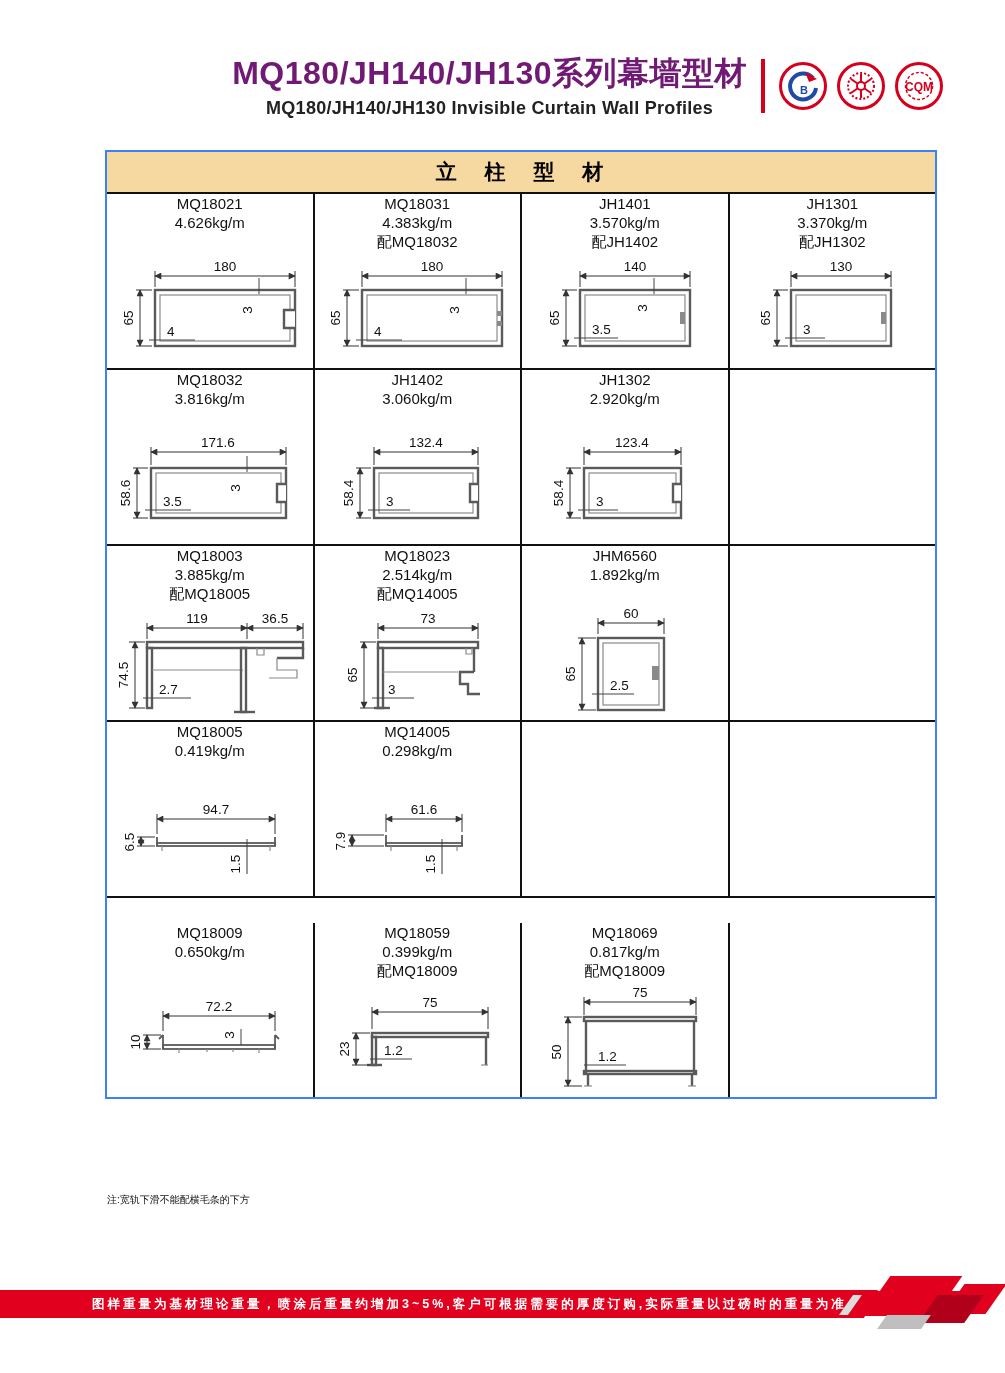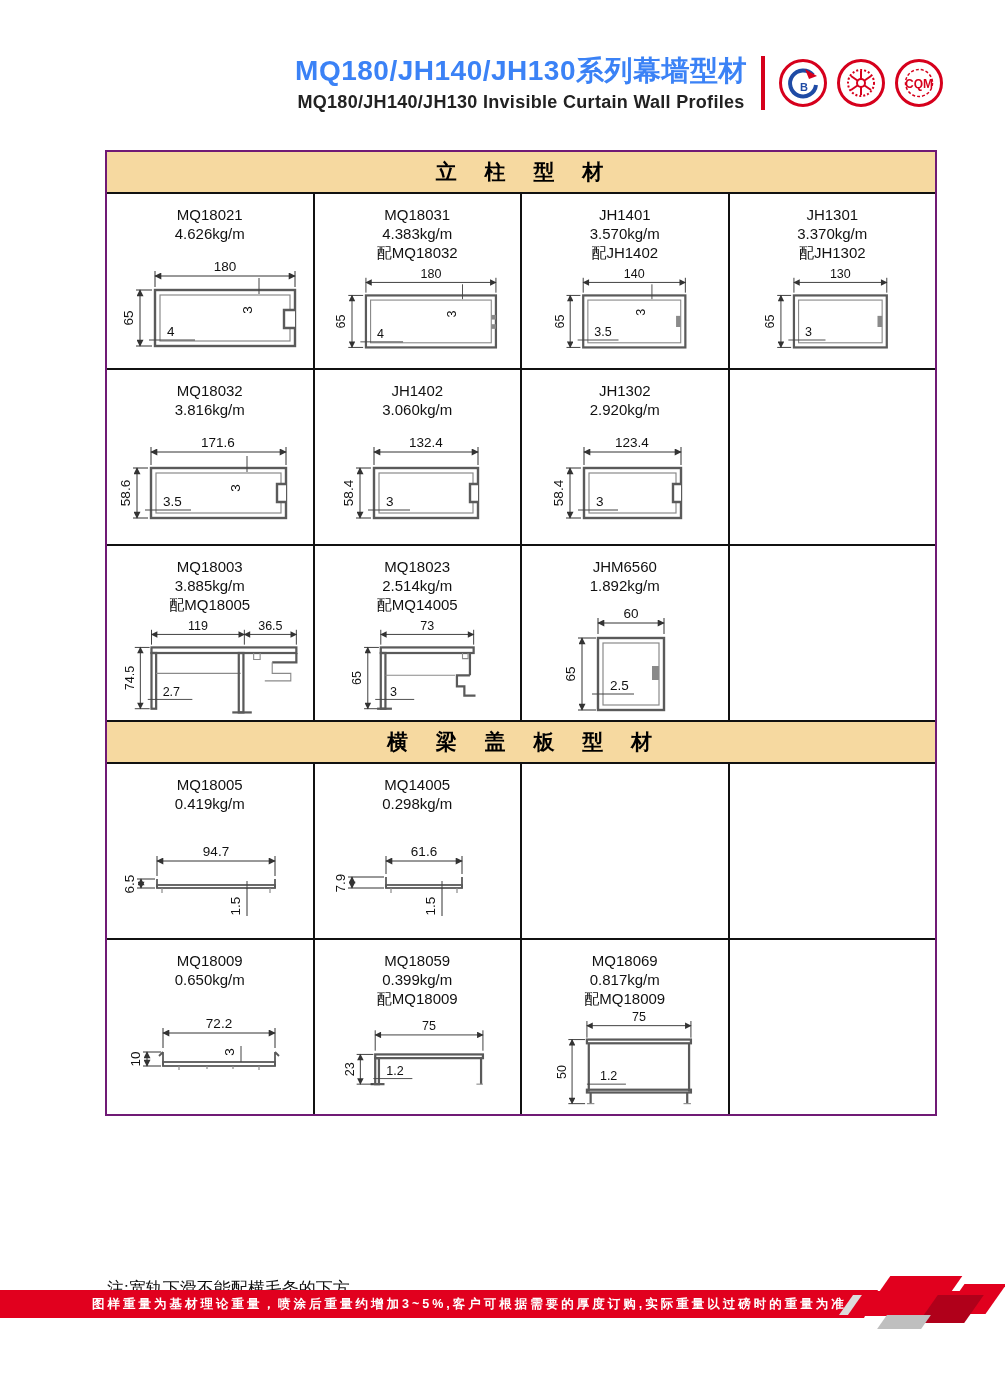--- a/index.html
+++ b/index.html
@@ -3,48 +3,48 @@
 <meta charset="utf-8">
 <style>
   html,body{margin:0;padding:0;}
   body{width:1005px;height:1373px;background:#ffffff;position:relative;overflow:hidden;
        font-family:"Liberation Sans", sans-serif;color:#111;}
 
   
   .hdr{position:absolute;top:52px;left:0;right:62px;display:flex;justify-content:flex-end;
        align-items:center;gap:14px;}
   .title-block{text-align:center;}
-  .title{font-size:28px;font-weight:bold;letter-spacing:.5px;color:#3b82f6;}
+  .title{font-size:32px;font-weight:bold;letter-spacing:.5px;color:#701a75;}
   .subtitle{font-size:18px;font-weight:bold;color:#222;margin-top:2px;letter-spacing:.3px;}
   .red-divider{width:4px;height:54px;background:#D6001C;}
   .logos{display:flex;gap:10px;align-items:center;}
   .logo{width:48px;height:48px;border-radius:50%;border:3px solid #D6001C;box-sizing:border-box;
         display:flex;align-items:center;justify-content:center;background:#fff;}
 
   
-  .ptable{position:absolute;left:105px;top:150px;width:828px;border:2px solid #701a75;background:#fff;}
+  .ptable{position:absolute;left:105px;top:150px;width:828px;border:2px solid #3b82f6;background:#fff;}
   .sec-header{background:#F6D9A0;border-bottom:2px solid #111;height:40px;display:flex;
               align-items:center;justify-content:center;font-weight:bold;font-size:21px;
               letter-spacing:3px;word-spacing:16px;color:#000;}
   .sec-row{display:flex;height:174px;border-bottom:2px solid #111;}
-  .sec-row:last-child{border-bottom:none;}
+  .sec-row:last-child{border-bottom:none;margin-top:25px;}
   .cell{flex:1 1 0;border-right:2px solid #111;display:flex;flex-direction:column;
-        align-items:center;padding-top:11px;box-sizing:border-box;overflow:hidden;}
+        align-items:center;box-sizing:border-box;overflow:hidden;}
   .cell:last-child{border-right:none;}
   .lbl{text-align:center;font-size:15px;line-height:19px;}
   .drw{margin-top:auto;margin-bottom:2px;}
   .drw .p{stroke:#5a5a5a;stroke-width:2.4;fill:none;}
   .drw .p2{stroke:#5a5a5a;stroke-width:1.8;fill:none;}
   .drw .pi{stroke:#8a8a8a;stroke-width:1.2;fill:none;}
   .drw .dim,.drw .ext{stroke:#333;stroke-width:1;fill:none;}
   .drw .th{stroke:#444;stroke-width:1;fill:none;}
   .drw text{font-size:13.5px;fill:#111;font-family:"Liberation Sans",sans-serif;}
 
   
-  .note{position:absolute;left:107px;top:1277px;font-size:17px;color:#111;}
+  .note{position:absolute;left:107px;top:1193px;font-size:10px;color:#111;}
   .footer-bar{position:absolute;left:0;top:1290px;width:878px;height:28px;background:#E1001E;
               display:flex;align-items:center;box-sizing:border-box;padding-left:92px;
               clip-path:polygon(0 0,100% 0,calc(100% - 14px) 100%,0 100%);}
   .ftext{color:#fff;font-size:12.5px;font-weight:bold;letter-spacing:3px;white-space:nowrap;flex:1;}
   .brand{color:#fff;text-align:right;font-weight:bold;font-size:8.5px;line-height:9px;
          letter-spacing:.5px;margin-right:5px;}
   .vdiv{width:2px;height:20px;background:#fff;margin:0 5px 0 2px;}
   .pg{color:#fff;font-size:20px;font-weight:bold;margin-right:20px;}
   .shp{position:absolute;transform:skewX(-35deg);}
   .s1{left:884px;top:1276px;width:72px;height:18px;background:#E1001E;}
@@ -359,23 +359,20 @@
           <rect class="pi" x="81" y="37" width="56" height="62"></rect>
           <rect x="130" y="60" width="7" height="14" fill="#8a8a8a"></rect>
           <line class="th" x1="70" y1="88" x2="112" y2="88"></line>
             <text x="88" y="84">2.5</text>
         </svg>
       </div>
 
       <div class="cell"></div>
     </div>
 
-    <div class="sec-header">
-      <span>横 梁 盖 板 型 材</span>
-    </div>
     <div class="sec-row">
 
       <div class="cell">
         <div class="lbl">
           <div>MQ18005</div>
           <div>0.419kg/m</div>
         </div>
         <svg class="drw" viewBox="0 0 206 112" width="206" height="112">
           <line class="ext" x1="50" y1="52" x2="50" y2="32"></line>
             <line class="ext" x1="168" y1="52" x2="168" y2="32"></line>

